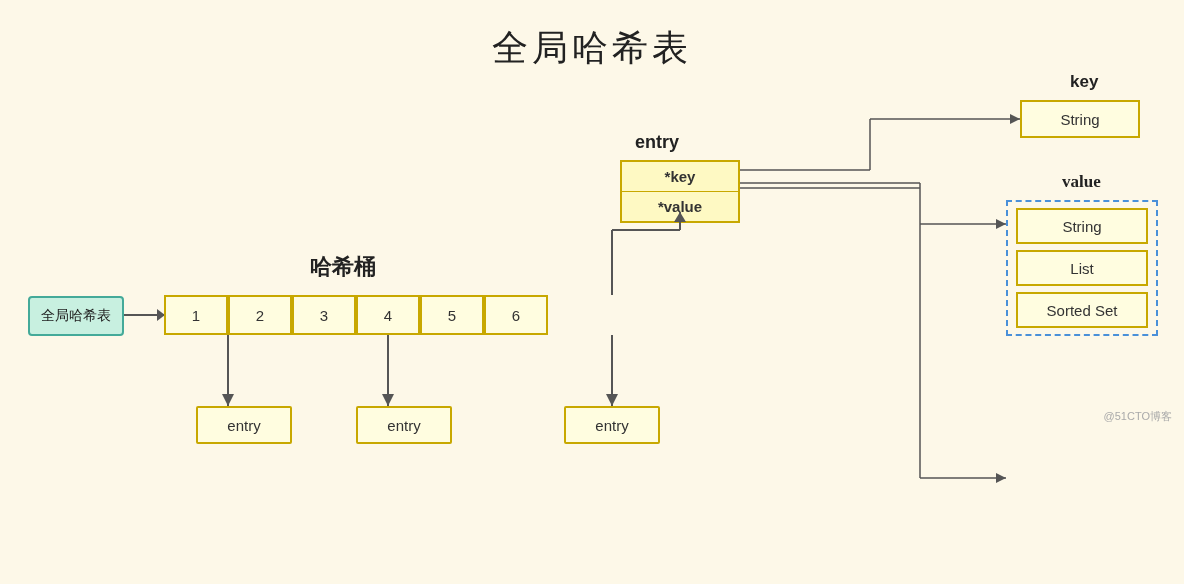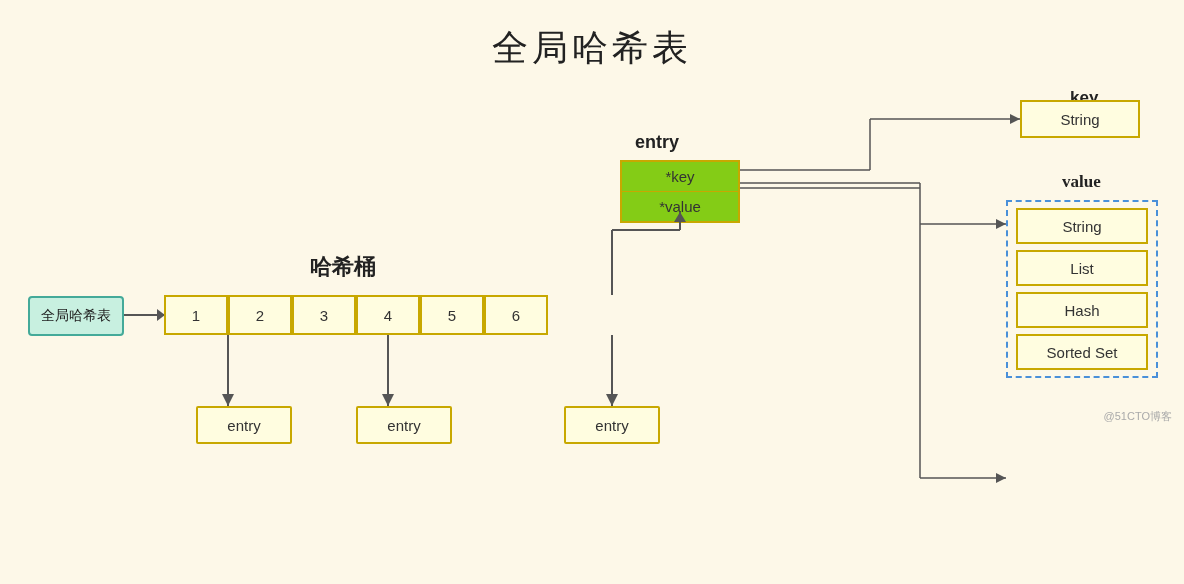--- a/index.html
+++ b/index.html
@@ -105,22 +105,23 @@
       align-items: center;
       justify-content: center;
       font-size: 15px;
       color: #333;
       border-radius: 2px;
     }
 
     
     .entry-detail {
       position: absolute;
-      background: #84cc16;
-      border: 2px solid #c8a800;
+      background: #fef9c3;
+      border: 2px solid #c8a800;
+      font-weight: bold;
     }
 
     .entry-detail-row {
       padding: 6px 24px;
       font-size: 15px;
       color: #333;
       border-bottom: 1px solid #c8a800;
       text-align: center;
     }
     .entry-detail-row:last-child {
@@ -237,37 +238,34 @@
   </div>
 
   <div class="entry-box" style="top:406px; left:356px; width:96px; height:38px;">
     <span>entry</span>
   </div>
 
   <div class="entry-box" style="top:406px; left:564px; width:96px; height:38px;">
     <span>entry</span>
   </div>
 
-  <div class="key-label" style="top:72px; left:1070px;margin-top:16px;">key</div>
+  <div class="key-label" style="top:72px; left:1070px;">key</div>
   <div class="key-box" style="top:100px; left:1020px; width:120px; height:38px;">
     <span>String</span>
   </div>
 
   <div class="key-label" style="top:172px; left:1062px;font-family:Liberation Serif, serif;">value</div>
   <div class="value-group" style="top:200px; left:1006px; width:152px;">
     <div class="value-item">
         <span>String</span>
       </div>
     <div class="value-item">
         <span>List</span>
       </div>
     <div class="value-item">
-        <span>Hash</span>
-      </div>
-    <div class="value-item">
         <span>Sorted Set</span>
       </div>
   </div>
 
   <svg class="connectors">
 
     <line x1="228" y1="335" x2="228" y2="406" stroke="#555" stroke-width="2"></line>
     <polygon points="228,406 222,394 234,394" fill="#555"></polygon>
 
     <line x1="388" y1="335" x2="388" y2="406" stroke="#555" stroke-width="2"></line>

